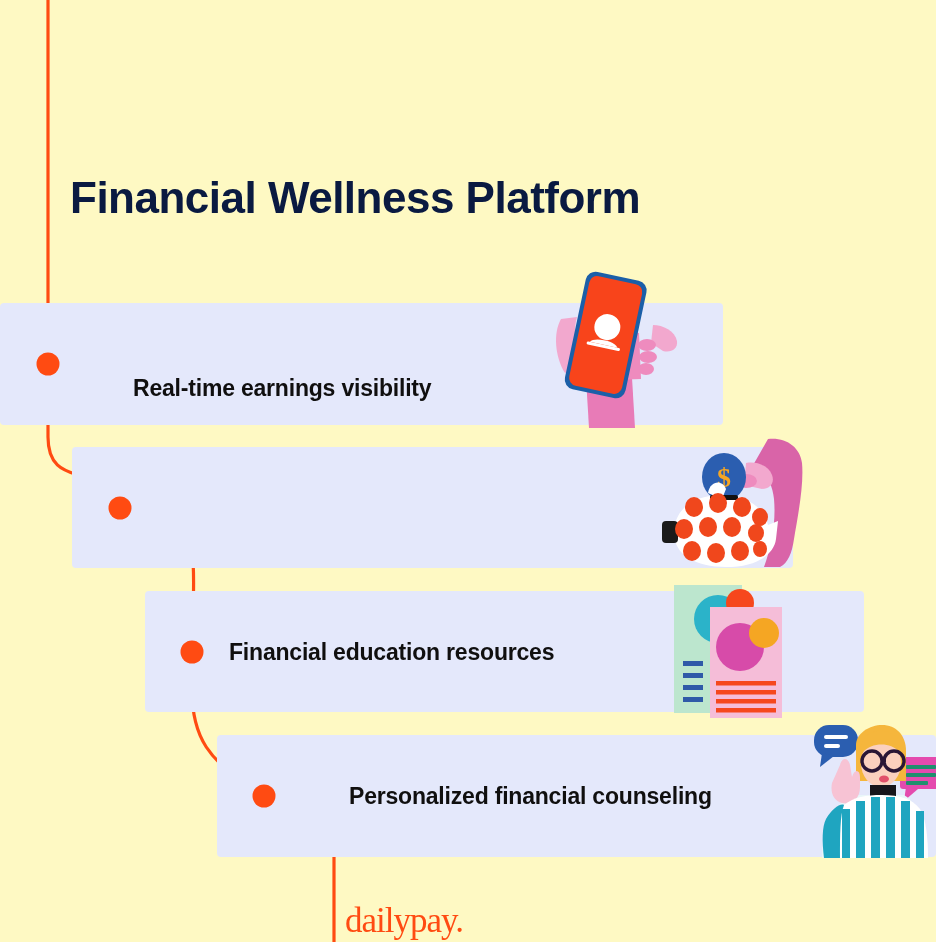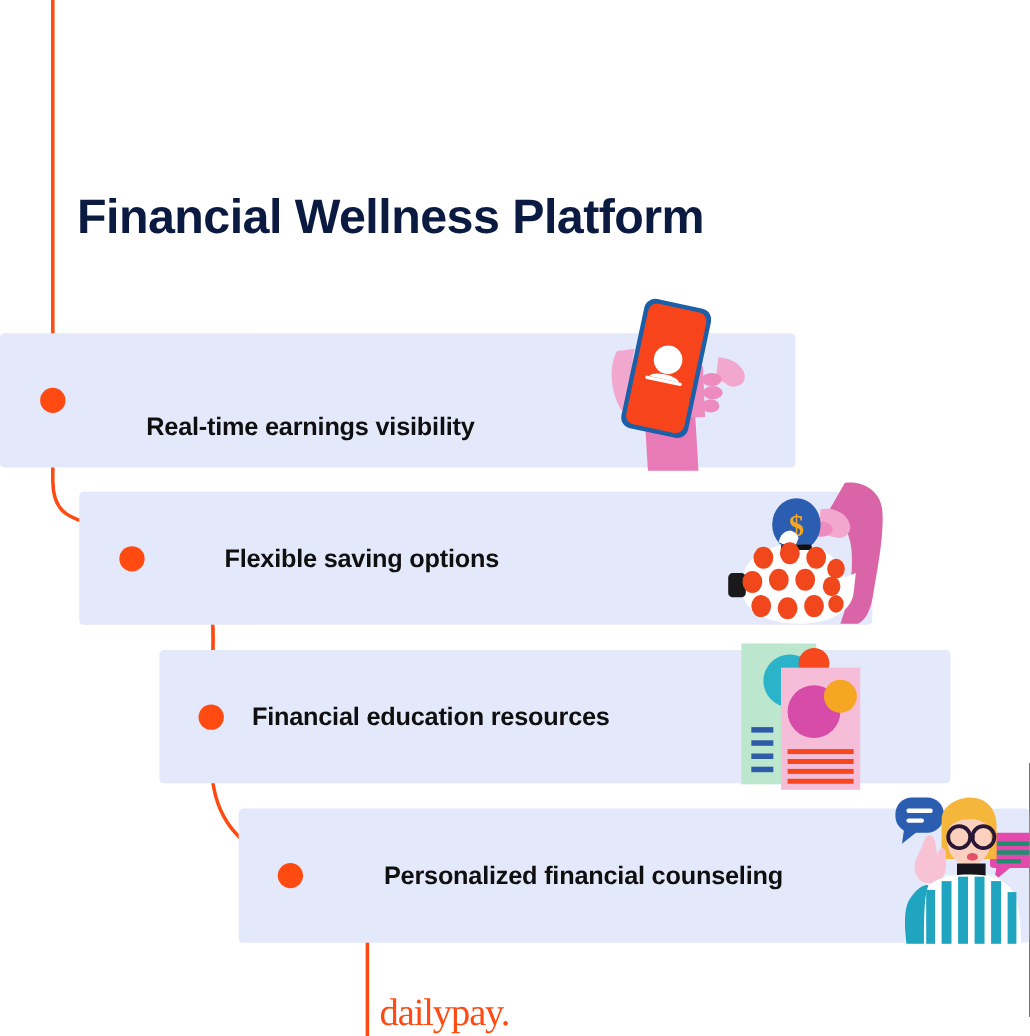--- a/index.html
+++ b/index.html
@@ -4,21 +4,21 @@
 <style>
   html, body {
     margin: 0;
     padding: 0;
     background: #000000;
   }
   #stage {
     position: relative;
     width: 936px;
     height: 942px;
-    background: #ffffff;
+    background: #fef9c3;
     overflow: hidden;
     font-family: "Liberation Sans", sans-serif;
   }
 
   
   #page-title {
     position: absolute;
     left: 70px;
     top: 176px;
     font-size: 44px;
@@ -119,21 +119,20 @@
         <rect x="42" y="-4" width="54" height="112" rx="8" fill="#F8441B"></rect>
 
         <circle cx="69" cy="44" r="13" fill="#FFFFFF"></circle>
         <path d="M55,62 C58,56 80,56 83,62 Z" fill="#FFFFFF"></path>
         <rect x="52" y="62" width="34" height="3" rx="1.5" fill="#FFFFFF"></rect>
       </g>
     </svg>
   </div>
 
   <div class="bar" style="left:72px; top:447px; width:721px; height:121px;">
-    <div class="bar-label" style="left:132px;">Flexible saving options</div>
 
     <svg class="bar-art" style="left:588px; top:-10px; width:150px; height:140px;" viewBox="0 0 150 140">
 
       <path d="M108,2 C126,0 140,10 142,26 C144,48 138,78 134,102 C132,116 128,126 120,130
                L104,130 C112,108 116,84 114,62 C112,44 104,34 92,30 Z" fill="#D964A8"></path>
       <path d="M86,26 C96,24 108,28 112,38 C115,46 110,52 102,52 L84,48 Z" fill="#F2A8CE"></path>
       <ellipse cx="86" cy="44" rx="11" ry="7" fill="#EE8BBE"></ellipse>
 
       <ellipse cx="64" cy="40" rx="22" ry="24" fill="#2B5EB0"></ellipse>
       <text x="64" y="50" font-family="Liberation Serif, serif" font-size="28" font-weight="bold" fill="#F5A623" text-anchor="middle">$</text>

